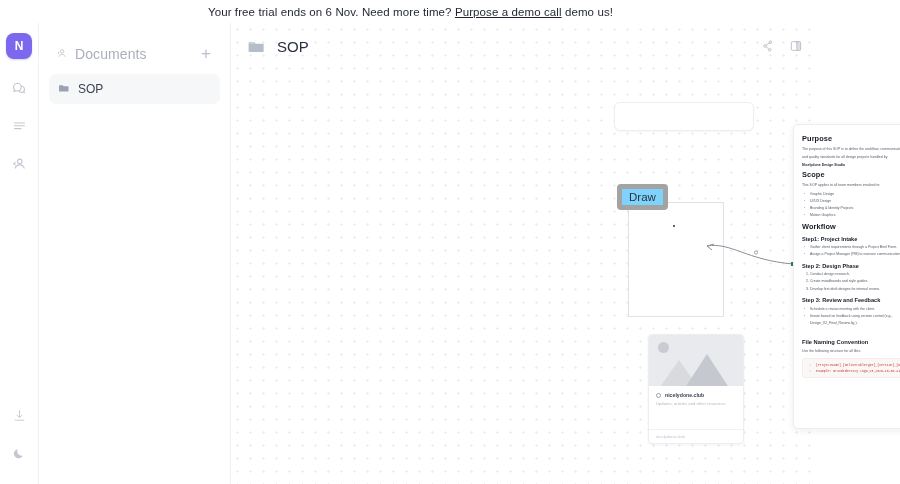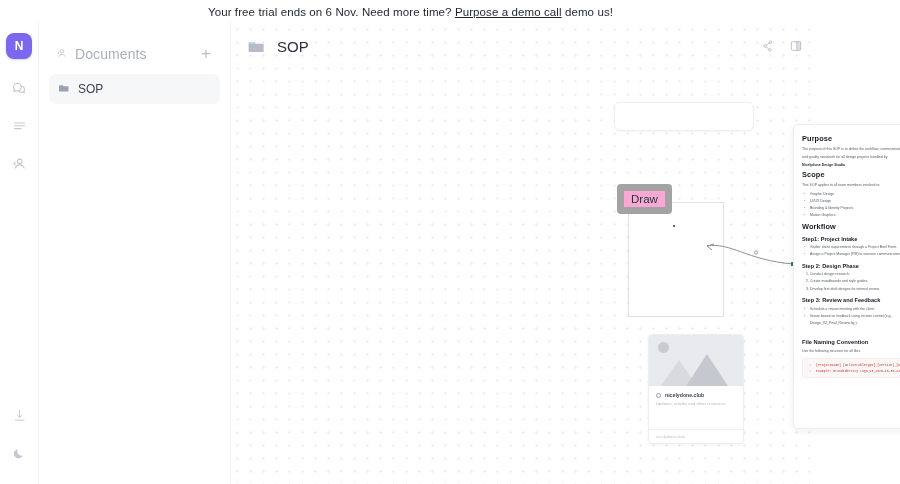--- a/index.html
+++ b/index.html
@@ -99,21 +99,21 @@
 
   
   .card-empty {
     position: absolute; left: 383px; top: 79px; width: 140px; height: 29px;
     background: #fff; border: 1px solid #eceef2; border-radius: 6px;
     box-shadow: 0 1px 2px rgba(30,35,60,.04);
     z-index: 3;
   }
   .draw-tag {
     position: absolute; left: 386px; top: 161px;
-    background: #f9a8d4; border: 7px solid #a3a3a3; border-radius: 4px;
+    background: #7dd3fc; border: 5px solid #a3a3a3; border-radius: 4px;
     font-size: 11.5px; color: #2b3040; padding: 2px 7px; z-index: 5;
     cursor: pointer;
   }
   .draw-frame {
     position: absolute; left: 397px; top: 179px; width: 96px; height: 115px;
     background: #ffffff; border: 1px solid #dfe2e9; z-index: 3;
   }
   .draw-dot { position: absolute; left: 44px; top: 22px; width: 2px; height: 2px;
     background: #333; border-radius: 50%; }
   .connector { position: absolute; left: 470px; top: 215px; z-index: 4; pointer-events: none; }

